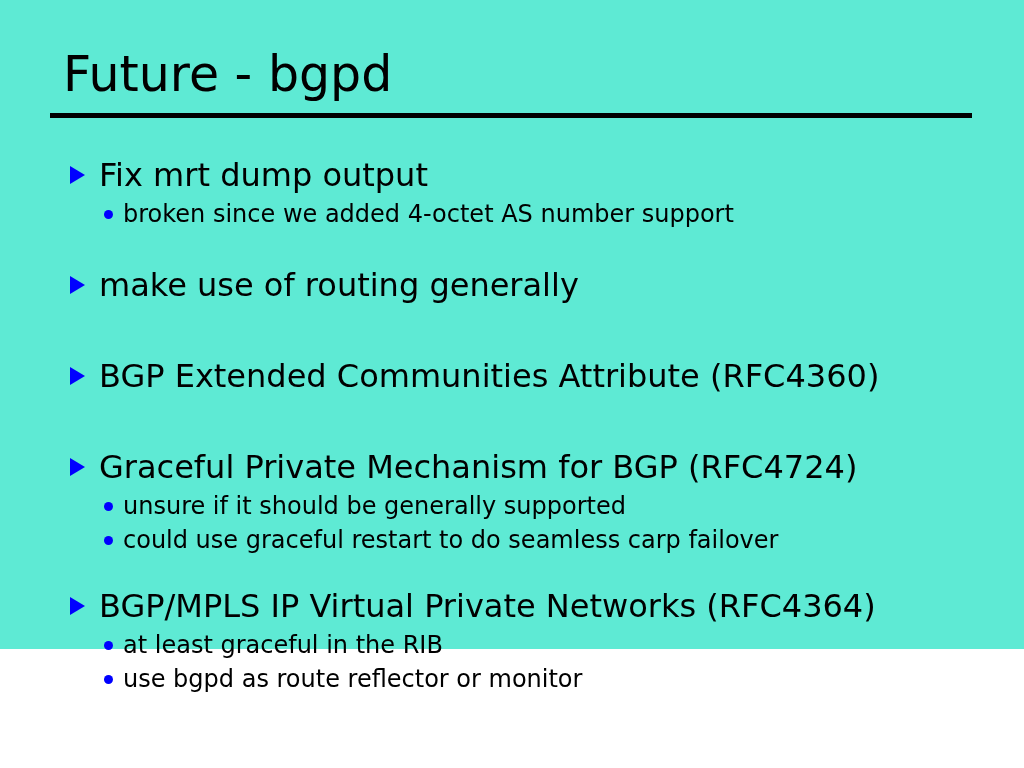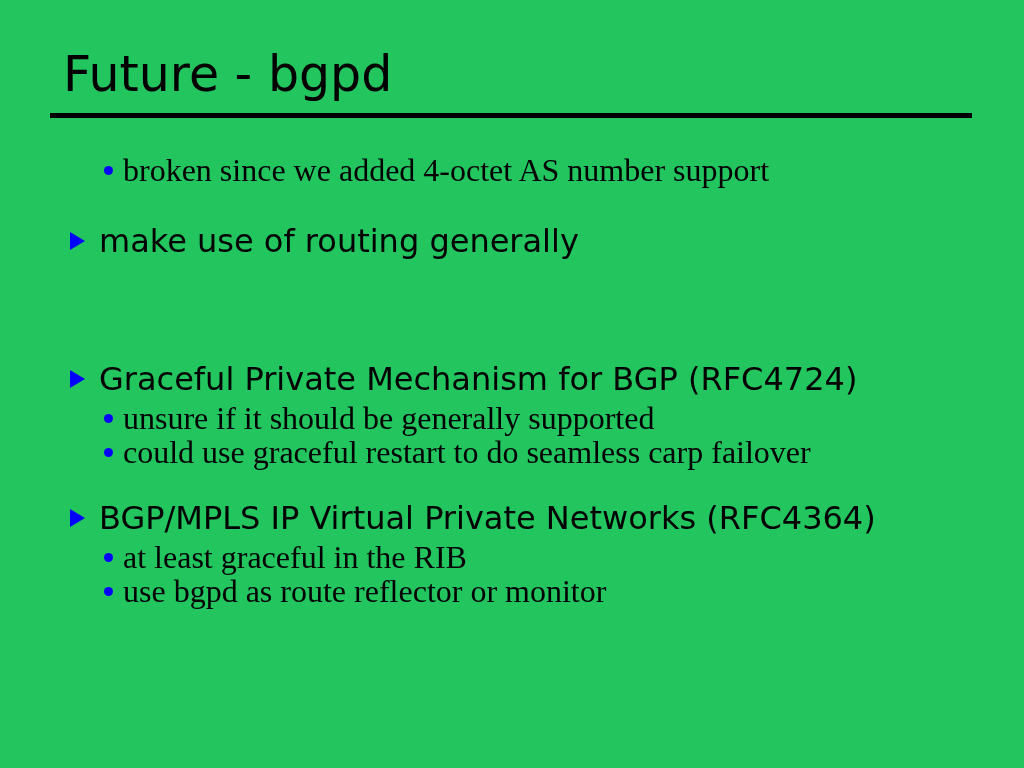--- a/index.html
+++ b/index.html
@@ -12,22 +12,22 @@
     width: 1024px;
     height: 768px;
     overflow: hidden;
     font-family: "DejaVu Sans", "Liberation Sans", sans-serif;
     color: #000000;
     -webkit-font-smoothing: antialiased;
   }
   .slide {
     position: relative;
     width: 1024px;
-    height: 768px;
-    background: #22c55e;
+    height: 649px;
+    background: #5eead4;
   }
 
   
   .title-block {
     position: absolute;
     left: 50px;
     top: 46px;
     width: 922px;
   }
   .slide-title {
@@ -103,44 +103,49 @@
   }
   .dot {
     display: block;
     width: 9px;
     height: 9px;
     border-radius: 50%;
     background: #0000ff;
   }
   .l2-text {
     flex: 1 1 auto;
-    font-size: 32px;
+    font-size: 24px;
     line-height: 34px;
     color: #000000;
     white-space: nowrap;
-    font-family: Liberation Serif, serif;
   }
   .gap-1 { height: 32px; }
   .gap-2 { height: 47px; }
   .gap-3 { height: 47px; }
   .gap-4 { height: 27px; }
 </style>
 </head>
 <body>
 
 <div class="slide">
 
   <div class="title-block">
     <h1 class="slide-title">Future - bgpd</h1>
     <div class="title-rule"></div>
   </div>
 
   <div class="body-block">
 
     <div class="group">
+      <div class="l1">
+        <span class="l1-marker">
+            <i class="tri"></i>
+          </span>
+        <span class="l1-text">Fix mrt dump output</span>
+      </div>
       <div class="l2">
         <span class="l2-marker">
             <i class="dot"></i>
           </span>
         <span class="l2-text">broken since we added 4-octet AS number support</span>
       </div>
     </div>
 
     <div class="gap-1"></div>
 
@@ -148,20 +153,28 @@
       <div class="l1">
         <span class="l1-marker">
             <i class="tri"></i>
           </span>
         <span class="l1-text">make use of routing generally</span>
       </div>
     </div>
 
     <div class="gap-2"></div>
 
+    <div class="group">
+      <div class="l1">
+        <span class="l1-marker">
+            <i class="tri"></i>
+          </span>
+        <span class="l1-text">BGP Extended Communities Attribute (RFC4360)</span>
+      </div>
+    </div>
 
     <div class="gap-3"></div>
 
     <div class="group">
       <div class="l1">
         <span class="l1-marker">
             <i class="tri"></i>
           </span>
         <span class="l1-text">Graceful Private Mechanism for BGP (RFC4724)</span>
       </div>

